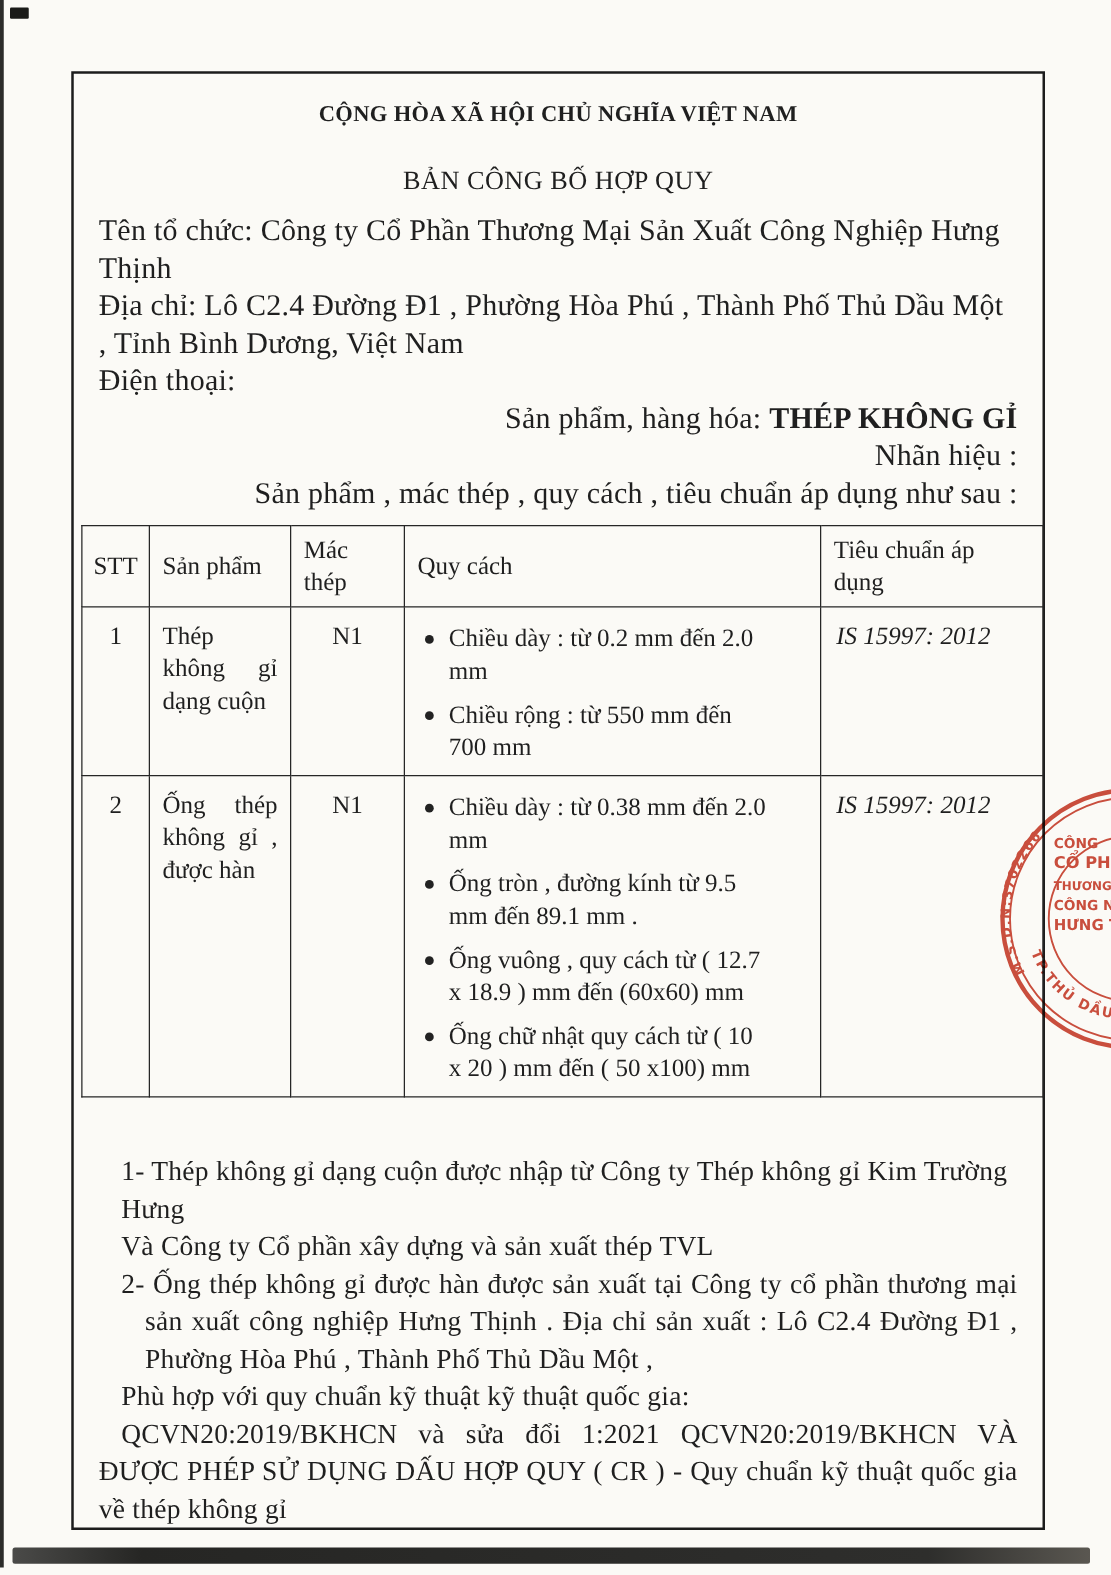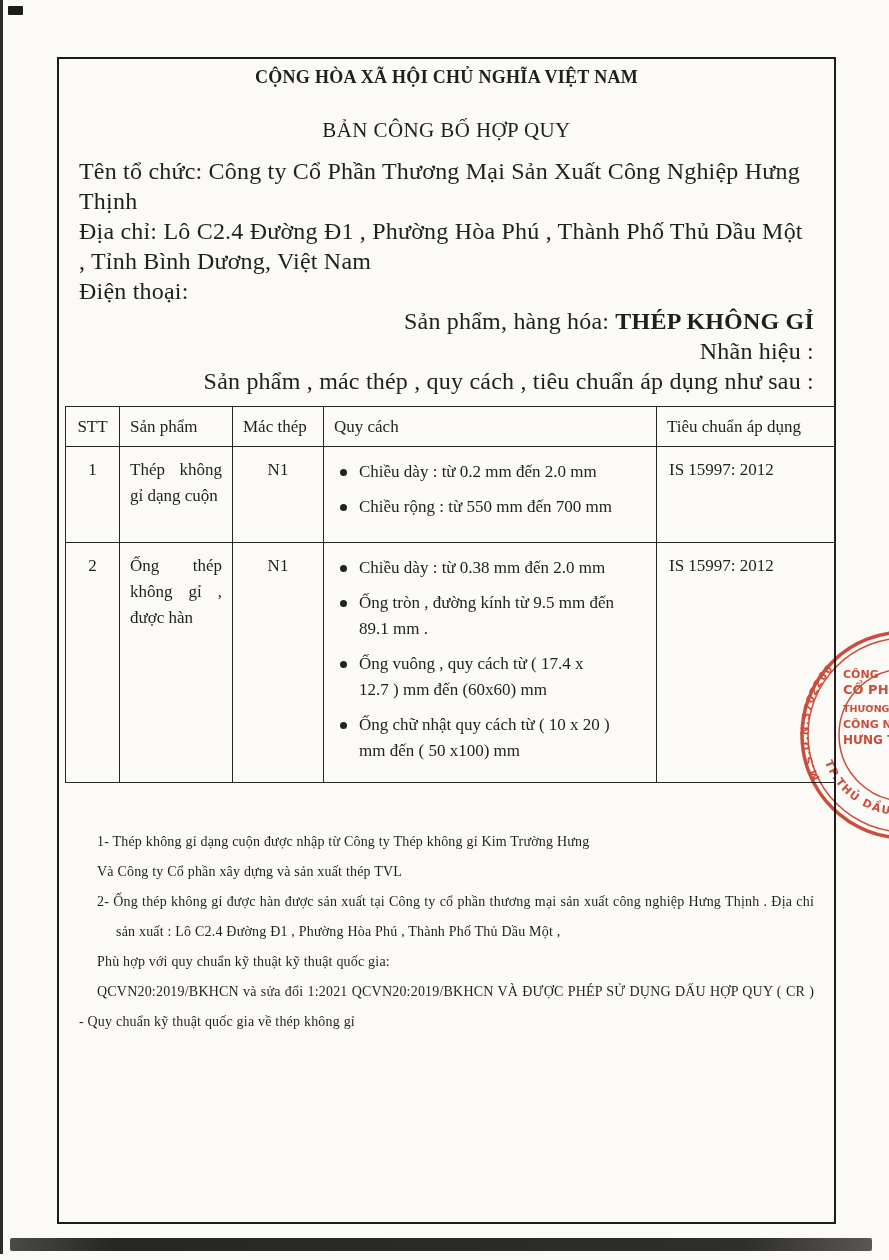--- a/index.html
+++ b/index.html
@@ -18,53 +18,53 @@
   }
   
   .edge-left   { position:absolute; left:0; top:0; width:3px; height:1254px; background:#2c2c2a; }
   .corner-mark { position:absolute; left:8px; top:6px; width:15px; height:9px; background:#1b1b19; border-radius:1px; }
   .bottom-band { position:absolute; left:10px; top:1238px; width:862px; height:13px; border-radius:2px;
                  background:linear-gradient(to right,#4a4a48,#262624 12%,#2e2e2c 85%,#5a5751); }
 
   .frame {
     position:absolute; left:57px; top:57px; width:779px; height:1167px;
     border:2px solid #1c1c1c;
-    padding:6px 20px 0 20px;
+    padding:20px 20px 0 20px;
   }
 
   .nat-title { text-align:center; font-weight:bold; font-size:18px; letter-spacing:0.3px; line-height:25px; }
   .motto-wrap { text-align:center; margin-top:4px; line-height:24px; }
   .motto { display:inline-block; font-weight:bold; font-size:16px; padding:0 16px 2px 16px; border-bottom:2px solid #1c1c1c; }
 
   .doc-title  { text-align:center; font-weight:normal; font-size:21px; letter-spacing:0.4px; margin-top:26px; line-height:28px; }
   .doc-number { text-align:center; font-size:18px; margin-top:10px; line-height:28px; }
 
   .info { margin-top:12px; font-size:24px; line-height:30px; letter-spacing:0.2px; }
   .info .indent { padding-left:8px;text-align:right; }
   .bold { font-weight:bold; }
 
   table.spec-table {
     border-collapse:collapse; table-layout:fixed;
     width:769px; margin:10px 0 0 -14px;
-    font-size:17px; line-height:26px;
+    font-size:20px; line-height:26px;
   }
   .spec-table th, .spec-table td { border:1.6px solid #262626; vertical-align:top; }
   .spec-table th { font-weight:normal; text-align:left; vertical-align:middle; height:40px; padding:6px 10px; }
   .spec-table th.c-stt { text-align:center; padding:6px 4px; }
   .col-stt{width:54px;} .col-product{width:113px;} .col-grade{width:91px;} .col-specs{width:333px;} .col-std{width:178px;}
   td.cell-stt   { text-align:center; padding-top:10px; }
   td.cell-prod  { padding:10px 10px; text-align:justify; }
   td.cell-grade { text-align:center; padding-top:10px; }
   td.cell-specs { padding:12px 40px 0 16px; }
-  td.cell-std   { padding:10px 8px 0 12px; }
+  td.cell-std   { padding:10px 8px 0 12px;font-style:italic; }
   .spec { display:flex; margin-bottom:9px; }
   .bullet { flex:0 0 7px; width:7px; height:7px; border-radius:50%; background:#222; margin:10px 12px 0 0; }
   .spec-text { flex:1; }
 
-  .notes { margin-top:44px; font-size:14px; line-height:30px; letter-spacing:0.2px; }
+  .notes { margin-top:44px; font-size:22px; line-height:30px; letter-spacing:0.2px; }
   .notes .ml { margin-left:18px; }
   .note-hang { margin-left:18px; padding-left:19px; text-indent:-19px; text-align:justify; }
   .regulation { text-indent:18px; text-align:justify; }
 
   .stamp { position:absolute; left:775px; top:610px; mix-blend-mode:multiply; opacity:0.92; }
 </style>
 </head>
 <body>
 
 <div class="page">
@@ -127,21 +127,21 @@
           <div class="spec">
                 <span class="bullet"></span>
                 <span class="spec-text">Chiều dày : từ 0.38 mm đến 2.0 mm</span>
               </div>
           <div class="spec">
                 <span class="bullet"></span>
                 <span class="spec-text">Ống tròn , đường kính từ 9.5 mm đến 89.1 mm .</span>
               </div>
           <div class="spec">
                 <span class="bullet"></span>
-                <span class="spec-text">Ống vuông , quy cách từ ( 17.4 x 12.7 ) mm đến (60x60) mm</span>
+                <span class="spec-text">Ống vuông , quy cách từ ( 12.7 x 18.9 ) mm đến (60x60) mm</span>
               </div>
           <div class="spec">
                 <span class="bullet"></span>
                 <span class="spec-text">Ống chữ nhật quy cách từ ( 10 x 20 ) mm đến ( 50 x100) mm</span>
               </div>
         </td>
         <td class="cell-std">IS 15997: 2012</td>
       </tr>
     </tbody>
       </table>

